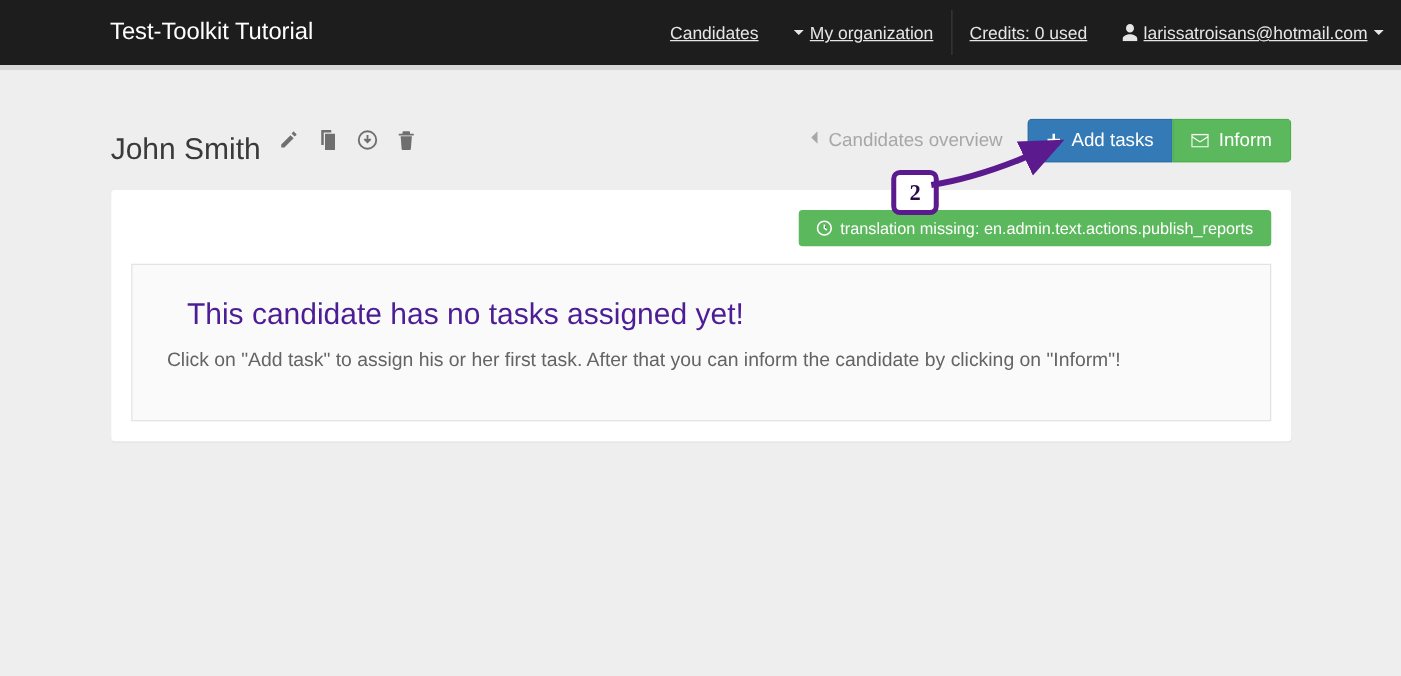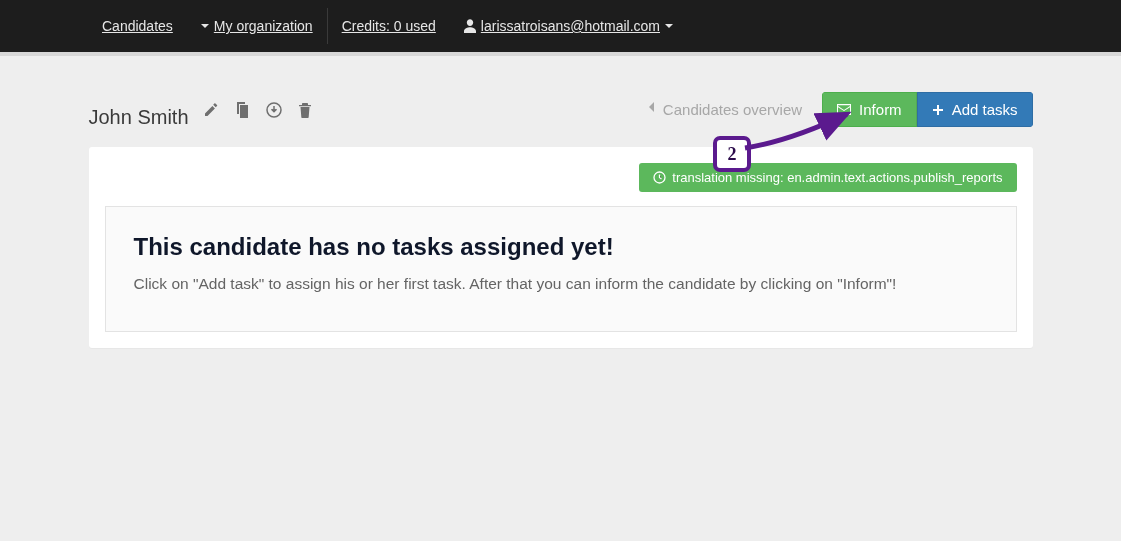--- a/index.html
+++ b/index.html
@@ -57,21 +57,21 @@
     position: relative;
   }
   .page-header {
     display: flex;
     align-items: center;
     justify-content: space-between;
     margin-bottom: 18px;
   }
   .title-group { display: flex; align-items: center; gap: 14px; }
   .page-title {
-    font-size: 20px;
+    font-size: 24px;
     font-weight: 400;
     color: #3a3a3a;
     margin-top: 16px;
   }
   .title-icons { display: flex; align-items: center; gap: 16px; color: #6f6f6f; }
   .title-icons span { display: inline-flex; cursor: pointer; }
 
   .header-actions { display: flex; align-items: center; gap: 0; }
   .back-link {
     color: #a7a7a7;
@@ -122,23 +122,24 @@
     cursor: pointer;
   }
 
   .inner-box {
     border: 1px solid #e3e3e3;
     background: #fafafa;
     padding: 26px 28px 36px 28px;
   }
   .inner-box h2 {
     font-size: 24px;
-    font-weight: 700;
-    color: #0f172a;
+    font-weight: 400;
+    color: #4c1d95;
     margin-bottom: 12px;
+    margin-left: 16px;
   }
   .inner-box p {
     font-size: 15.5px;
     color: #646464;
     line-height: 1.45;
   }
 
   
   .annotation {
     position: absolute;
@@ -159,20 +160,21 @@
     font-size: 18px;
     color: #2a0a4a;
   }
 
   svg { display: block; }
 </style>
 </head>
 <body>
 
 <div class="navbar">
+  <div class="brand">Test-Toolkit Tutorial</div>
   <div class="nav-right">
     <div class="nav-item">
       <span>Candidates</span>
     </div>
     <div class="nav-item">
       <span class="caret-down"></span>
       <span>My organization</span>
     </div>
     <div class="nav-sep"></div>
     <div class="nav-item">
@@ -224,35 +226,35 @@
     <div class="header-actions">
       <div class="back-link">
         <span>
           <svg width="8" height="12" viewBox="0 0 8 12">
               <path fill="#a7a7a7" d="M7 1L2 6l5 5V1z"></path>
             </svg>
         </span>
         <span>Candidates overview</span>
       </div>
       <div class="btn-group">
+        <div class="btn btn-primary">
+          <span>
+            <svg width="12" height="12" viewBox="0 0 12 12">
+                <path stroke="#fff" stroke-width="2" d="M6 1v10M1 6h10"></path>
+              </svg>
+          </span>
+          <span>Add tasks</span>
+        </div>
         <div class="btn btn-success">
           <span>
             <svg width="14" height="11" viewBox="0 0 14 11">
                 <path fill="#fff" d="M0 0h14v11H0V0zm1 1.2V2l6 4 6-4v-.8H1zm0 2V10h12V3.2L7 7 1 3.2z"></path>
               </svg>
           </span>
           <span>Inform</span>
-        </div>
-        <div class="btn btn-primary">
-          <span>
-            <svg width="12" height="12" viewBox="0 0 12 12">
-                <path stroke="#fff" stroke-width="2" d="M6 1v10M1 6h10"></path>
-              </svg>
-          </span>
-          <span>Add tasks</span>
         </div>
       </div>
     </div>
   </div>
 
   <div class="card">
     <div class="card-top">
       <div class="ribbon-btn">
         <span>
           <svg width="13" height="13" viewBox="0 0 13 13">

